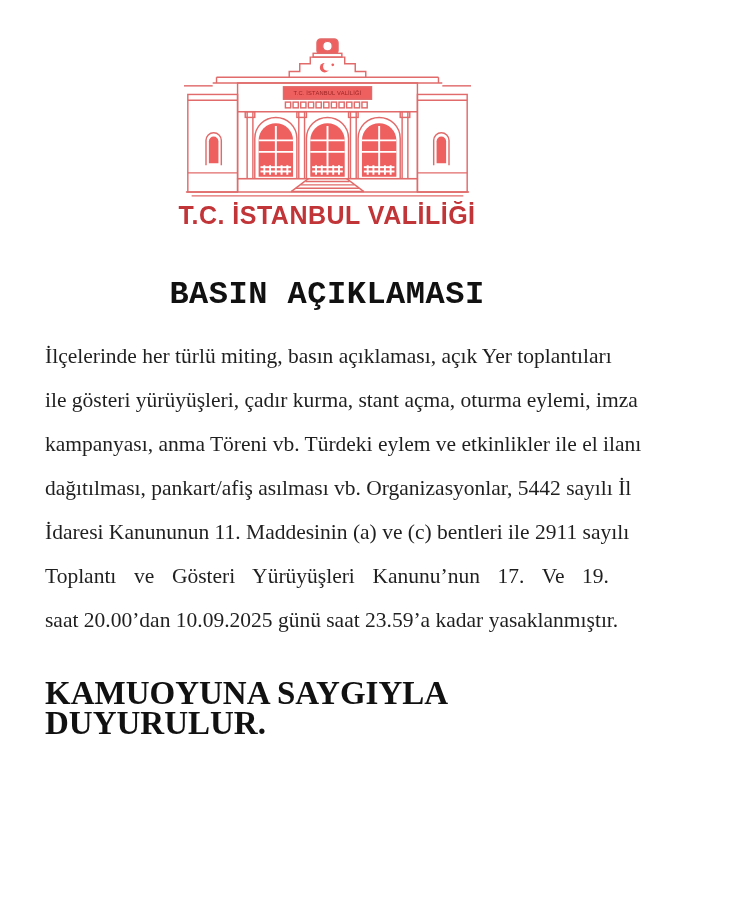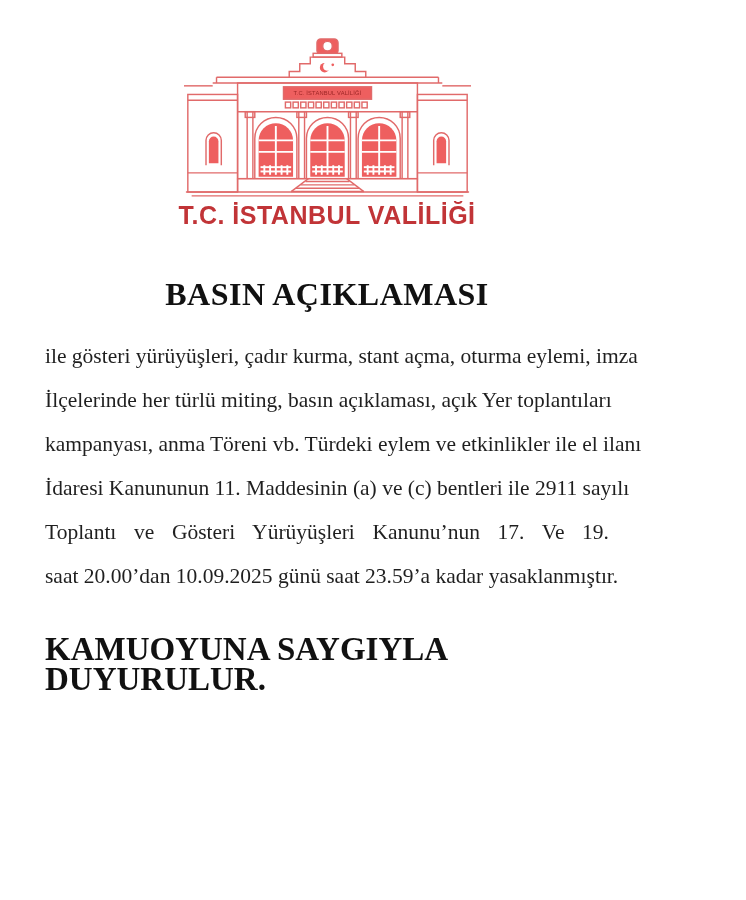--- a/index.html
+++ b/index.html
@@ -20,21 +20,21 @@
     font-weight: 600;
     font-size: 25px;
     letter-spacing: 0.5px;
     color: #c13437;
     line-height: 29px;
   }
 
   .heading {
     margin: 46px 0 0 0;
     text-align: center;
-    font-family: Liberation Serif, serif;
+    font-family: Liberation Mono, monospace;
     font-weight: bold;
     font-size: 32px;
     line-height: 37px;
     letter-spacing: 0.5px;
     color: #111111;
   }
 
   .body-text {
     margin: 21px 45px 0 45px;
     font-size: 21.5px;
@@ -189,23 +189,24 @@
         <line x1="2" y1="166" x2="298" y2="166"></line>
         <line x1="8" y1="170" x2="292" y2="170"></line>
       </g>
     </svg>
     <div class="logo-title">T.C. İSTANBUL VALİLİĞİ</div>
   </div>
 
   <h1 class="heading">BASIN AÇIKLAMASI</h1>
 
   <div class="body-text">
+    <div class="body-line">İlçelerinde her türlü miting, basın açıklaması, açık Yer toplantıları</div>
     <div class="body-line">ile gösteri yürüyüşleri, çadır kurma, stant açma, oturma eylemi, imza</div>
-    <div class="body-line">İlçelerinde her türlü miting, basın açıklaması, açık Yer toplantıları</div>
     <div class="body-line">kampanyası, anma Töreni vb. Türdeki eylem ve etkinlikler ile el ilanı</div>
+    <div class="body-line">dağıtılması, pankart/afiş asılması vb. Organizasyonlar, 5442 sayılı İl</div>
     <div class="body-line">İdaresi Kanununun 11. Maddesinin (a) ve (c) bentleri ile 2911 sayılı</div>
     <div class="body-line">Toplantı ve Gösteri Yürüyüşleri Kanunu’nun 17. Ve 19.</div>
     <div class="body-line">saat 20.00’dan 10.09.2025 günü saat 23.59’a kadar yasaklanmıştır.</div>
   </div>
 
   <div class="closing">KAMUOYUNA SAYGIYLA DUYURULUR.</div>
 
 </div>
 
 </body></html>

